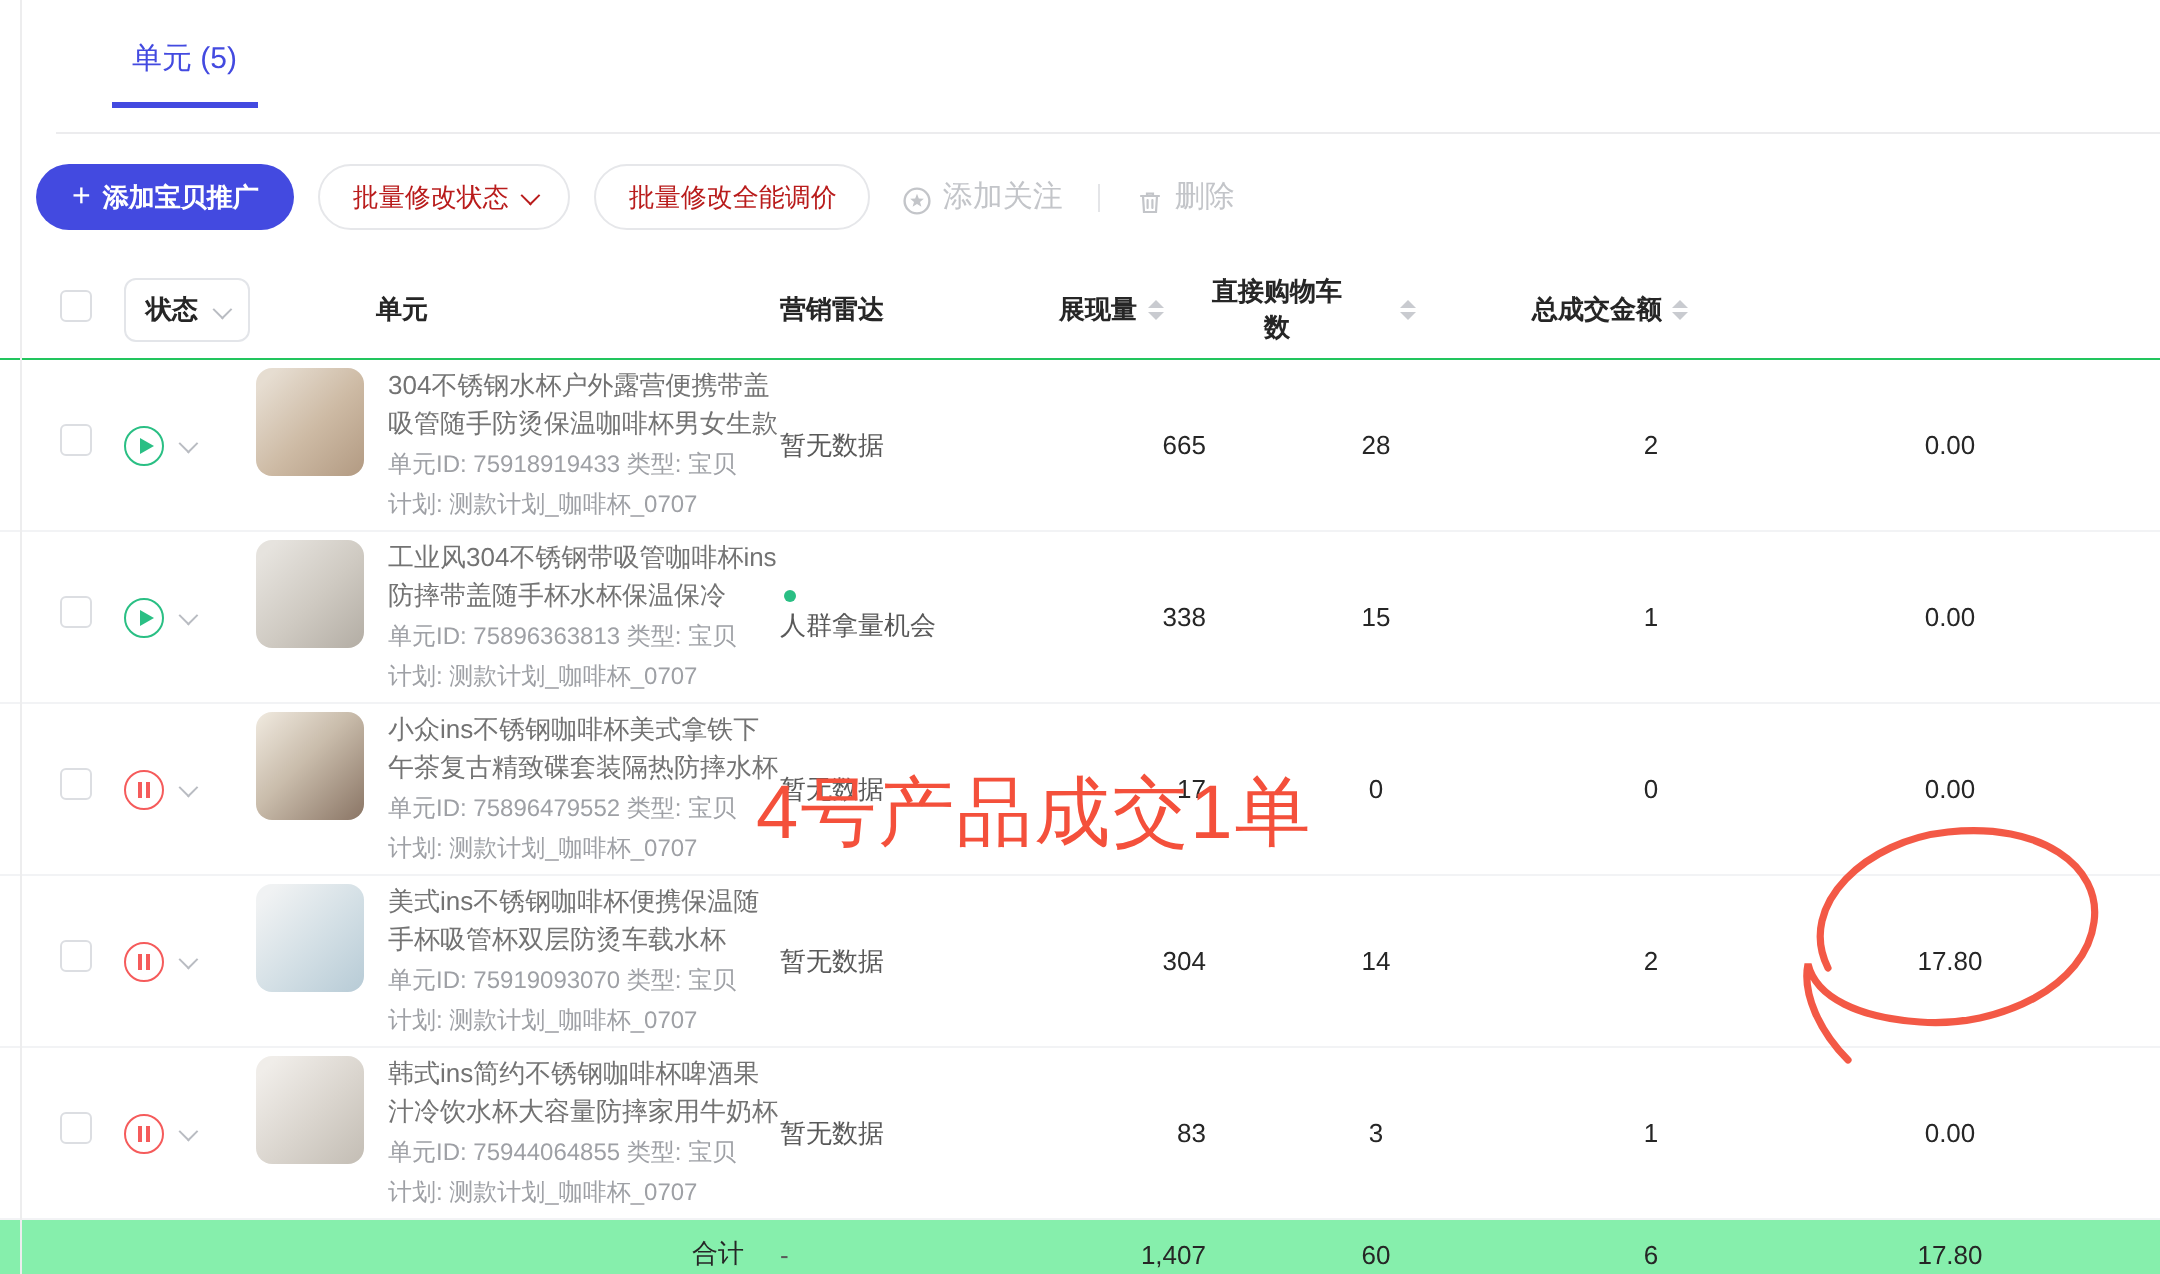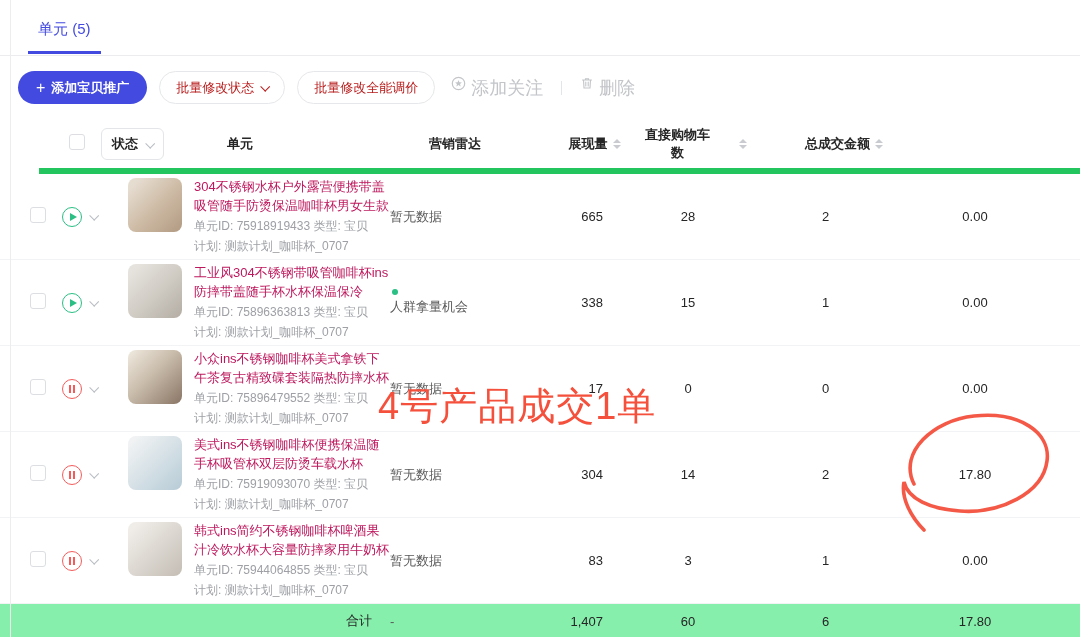--- a/index.html
+++ b/index.html
@@ -1,47 +1,47 @@
 <!DOCTYPE html>
 <html style="--accent: #434ae0; --active-green: #2abf84; --paused-red: #f55b5b; --annotation-red: #f4503b;"><head>
 <meta charset="utf-8">
 <style>
   html,body{margin:0;padding:0;background:#fff;}
   body{font-family:"Liberation Sans","DejaVu Sans",sans-serif;color:#262626;}
   .page{position:relative;width:1080px;height:637px;background:#fff;overflow:hidden;}
   .vline{position:absolute;left:10px;top:0;bottom:0;width:1px;background:#ededee;}
 
   
-  .tabbar{border-bottom:1px solid #ececee;height:56px;box-sizing:border-box;}
+  .tabbar{border-bottom:1px solid #ececee;height:67px;box-sizing:border-box;margin-left:28px;}
   .tab{display:inline-block;margin-left:28px;padding:20px 10px 12px 10px;font-size:15px;color:var(--accent);border-bottom:3px solid var(--accent);cursor:pointer;}
 
   
   .toolbar{display:flex;align-items:center;margin:15px 0 0 18px;gap:12px;}
   .btn-primary{display:flex;align-items:center;gap:6px;background:var(--accent);color:#fff;border:none;border-radius:17px;height:33px;padding:0 18px;font-size:13px;font-weight:700;cursor:pointer;font-family:inherit;}
   .btn-primary .plus{font-size:16px;font-weight:400;line-height:1;}
   .btn-pill{display:flex;align-items:center;background:#fff;border:1px solid #e6e7ea;border-radius:17px;height:33px;padding:0 16px;font-size:13px;color:#b91c1c;font-family:inherit;}
-  .btn-text{display:flex;align-items:flex-start;gap:5px;background:none;border:none;font-size:18px;color:#c3c5c9;font-family:inherit;padding:0 4px;}
+  .btn-text{display:flex;align-items:flex-end;gap:5px;background:none;border:none;font-size:15px;color:#c3c5c9;font-family:inherit;padding:0 4px;}
   .tool-divider{width:1px;height:14px;background:#e4e5e8;margin:0 2px;}
   .chev{display:inline-block;width:6px;height:6px;border-right:1.4px solid currentColor;border-bottom:1.4px solid currentColor;transform:rotate(45deg) translateY(-1px);margin-left:7px;}
   .icon-svg{display:block;}
 
   
   .thead,.trow,.tfoot{display:flex;align-items:center;}
   .c{box-sizing:border-box;flex-shrink:0;}
   .c-check{width:58px;padding-left:30px;}
   .c-status{width:70px;padding-left:4px;display:flex;align-items:center;}
   .c-unit{width:262px;display:flex;align-items:flex-start;}
   .c-radar{width:118px;font-size:13px;color:#595959;padding-right:8px;}
   .c-imp{width:95px;text-align:right;}
   .c-clicks{width:170px;text-align:center;}
   .c-cart{width:105px;text-align:center;gap:21px;}
   .c-amount{width:194px;text-align:center;}
   .c-num{font-size:13px;color:#262626;}
 
-  .thead{height:48px;margin-top:16px;border-bottom:6px solid #22c55e;margin-left:39px;}
+  .thead{height:48px;margin-top:16px;border-bottom:1px solid #22c55e;}
   .hlabel{font-size:13px;font-weight:700;color:#262626;}
   .status-pill{display:inline-flex;align-items:center;border:1px solid #e3e5e9;border-radius:6px;padding:6px 10px;font-size:13px;font-weight:700;color:#262626;cursor:pointer;}
   .status-pill .chev{color:#b9bcc2;margin-left:8px;}
   .sorter{display:inline-flex;flex-direction:column;gap:2px;margin-left:5px;vertical-align:1px;cursor:pointer;}
   .sorter .up{width:0;height:0;border-left:4px solid transparent;border-right:4px solid transparent;border-bottom:4px solid #c9cbd0;}
   .sorter .dn{width:0;height:0;border-left:4px solid transparent;border-right:4px solid transparent;border-top:4px solid #c9cbd0;}
   .hnum{display:flex;align-items:center;justify-content:center;}
 
   .checkbox{display:inline-block;width:14px;height:14px;border:1px solid #dcdee2;border-radius:3px;background:#fff;cursor:pointer;}
 
@@ -54,21 +54,21 @@
   .bars i{display:block;width:2.2px;height:8px;background:var(--paused-red);}
   .c-status .chev{color:#b9bcc2;margin-left:8px;cursor:pointer;}
 
   .pimg{width:54px;height:54px;border-radius:8px;margin-right:12px;flex-shrink:0;cursor:pointer;}
   .pimg-0{background:linear-gradient(135deg,#e6ddd1 10%,#cdbaa4 55%,#b29a82);}
   .pimg-1{background:linear-gradient(135deg,#e6e3de 10%,#cfcac2 55%,#b3ada4);}
   .pimg-2{background:linear-gradient(135deg,#ece5da 5%,#c9bcab 45%,#8a7565);}
   .pimg-3{background:linear-gradient(135deg,#f0f2f3 10%,#d3dfe5 55%,#b7cbd6);}
   .pimg-4{background:linear-gradient(135deg,#f0ede9 10%,#dad5ce 55%,#c3bdb4);}
   .pinfo{width:196px;}
-  .ptitle{font-size:13px;line-height:1.42;color:#be185d;max-height:37px;overflow:hidden;cursor:pointer;}
+  .ptitle{font-size:13px;line-height:1.42;color:#737373;max-height:37px;overflow:hidden;cursor:pointer;}
   .pmeta{font-size:12px;color:#9ea0a5;margin-top:3px;white-space:nowrap;}
   .gdot{display:block;width:6px;height:6px;border-radius:50%;background:var(--active-green);margin:0 0 3px 2px;}
 
   .tfoot{height:34px;background:#86efac;font-size:13px;}
   .foot-label{width:390px;text-align:right;padding-right:18px;box-sizing:border-box;color:#262626;flex-shrink:0;}
   .foot-dash{width:118px;color:#595959;box-sizing:border-box;flex-shrink:0;}
 
   
   .note{position:absolute;left:378px;top:381px;font-size:38px;font-weight:500;color:var(--annotation-red);letter-spacing:1px;white-space:nowrap;pointer-events:none;}
   .circle-anno{position:absolute;left:874px;top:408px;pointer-events:none;}

